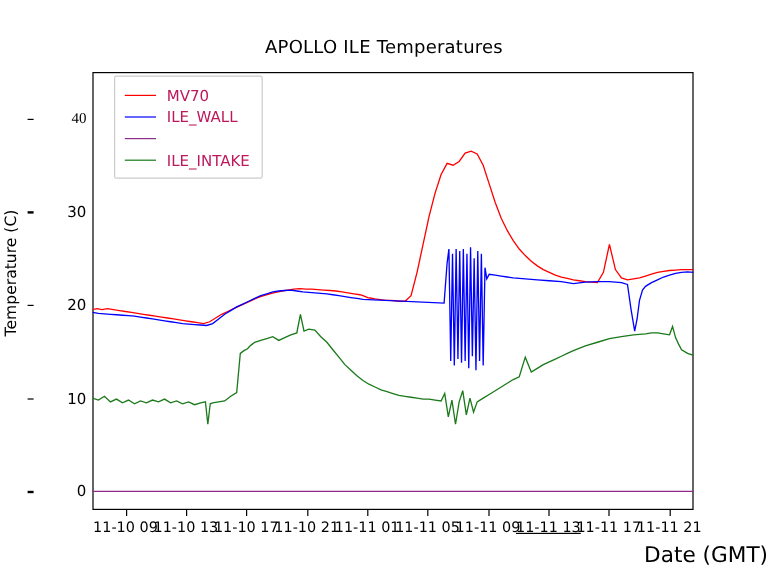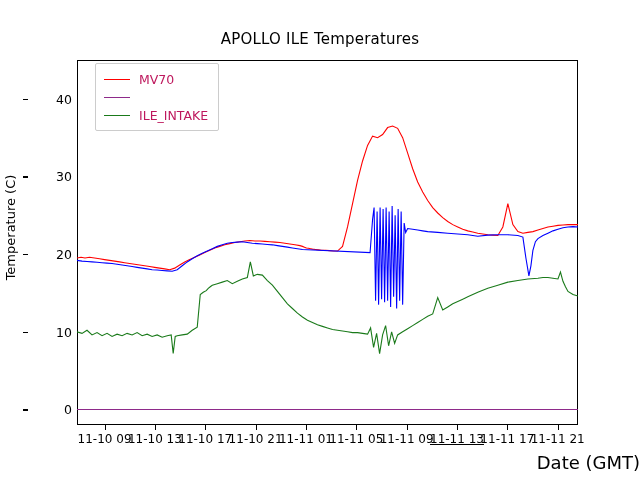--- a/index.html
+++ b/index.html
@@ -44,21 +44,21 @@
   <div id="ybox">
       <div class="ytick" style="top: 349.468px;"></div>
       <div class="ylab" style="top: 349.468px;">0</div>
       <div class="ytick" style="top: 271.809px;"></div>
       <div class="ylab" style="top: 271.809px;">10</div>
       <div class="ytick" style="top: 194.149px;"></div>
       <div class="ylab" style="top: 194.149px;">20</div>
       <div class="ytick" style="top: 116.489px;"></div>
       <div class="ylab" style="top: 116.489px;">30</div>
       <div class="ytick" style="top: 38.8298px;"></div>
-      <div class="ylab" style="top: 38.8298px;">40</div>
+      <div class="ylab" style="top: 38.8298px; font-family: Liberation Serif, serif;">40</div>
     </div>
 
   <div id="plot"></div>
   <svg id="svgwrap" viewBox="0 0 501 365" preserveAspectRatio="none">
       <polyline points="0.00,198.03 4.01,197.26 8.02,198.03 12.53,197.26 17.54,198.03 22.54,198.81 27.55,199.59 32.56,200.36 37.57,201.14 42.59,201.91 47.59,202.69 52.60,203.47 57.62,204.24 62.63,205.02 67.64,205.80 72.64,206.57 77.66,207.35 82.67,208.13 87.67,208.90 92.69,209.68 97.70,208.13 102.70,205.02 107.72,201.91 112.73,199.59 117.73,197.26 122.75,194.93 127.75,192.60 132.77,190.27 137.78,187.94 142.78,186.38 147.79,184.83 152.81,183.66 157.81,182.50 162.83,181.72 167.84,180.95 172.84,180.56 177.85,180.95 182.87,180.95 187.88,181.34 192.88,181.72 197.90,182.11 202.91,182.50 207.91,183.28 212.92,184.05 217.94,184.83 222.94,185.61 225.45,186.38 227.45,187.16 229.46,187.94 231.46,188.32 233.47,188.71 235.47,189.10 238.48,189.49 241.48,189.88 244.49,190.27 248.50,190.27 252.50,190.65 256.51,191.04 260.52,191.04 265.53,186.38 270.54,166.97 275.55,143.67 280.56,120.37 285.57,100.96 290.58,85.43 295.59,76.11 300.60,77.66 305.61,74.55 310.62,67.56 315.63,66.01 320.64,68.34 325.65,77.66 330.66,93.19 335.67,108.72 340.68,121.93 345.69,132.02 350.70,140.56 355.71,147.55 360.72,152.99 365.73,157.65 370.74,161.53 375.75,164.64 380.76,166.97 385.77,169.30 390.78,170.85 395.79,172.02 400.80,173.18 405.81,173.96 410.82,174.73 415.83,175.12 420.84,175.51 425.85,166.97 430.86,143.67 435.87,164.64 440.88,171.63 445.89,173.18 450.90,172.40 455.91,171.63 460.92,170.07 465.93,168.52 470.94,166.97 475.95,166.19 480.96,165.41 485.97,165.03 490.98,164.64 495.99,164.64 501.00,164.64" fill="none" stroke="#ff0000" stroke-width="1.1"></polyline>
       <polyline points="0.00,200.36 5.01,201.14 10.02,201.53 15.03,201.91 20.04,202.30 25.05,202.69 30.06,203.08 35.07,203.47 40.08,204.24 45.09,205.02 50.10,205.80 55.11,206.57 60.12,207.35 65.13,208.13 70.14,208.90 75.15,209.68 80.16,210.07 85.17,210.46 90.18,210.85 95.19,211.23 100.20,209.68 105.21,205.80 110.22,201.91 115.23,198.81 120.24,195.70 125.25,193.37 130.26,191.04 135.27,188.71 140.28,186.38 145.29,184.83 150.30,183.28 155.31,182.50 160.32,182.11 165.33,181.72 170.34,182.50 175.35,183.28 180.36,183.66 185.37,184.05 190.38,184.44 195.39,184.83 200.40,185.61 205.41,186.38 210.42,187.16 215.43,187.94 220.44,188.71 225.45,189.49 293.08,192.60 295.59,159.20 297.09,147.55 298.60,240.74 300.10,151.44 301.60,244.63 303.11,147.55 304.61,239.19 306.11,149.11 307.61,242.30 309.12,147.55 310.62,240.74 312.12,151.44 313.63,246.96 315.13,146.00 316.63,236.86 318.13,155.32 319.64,248.51 321.14,149.11 322.64,240.74 324.15,151.44 325.65,244.63 327.15,163.09 328.66,172.40 330.66,168.52 335.67,169.30 340.68,170.07 345.69,170.85 350.70,171.63 360.72,172.40 370.74,173.18 380.76,173.96 390.78,174.73 400.80,176.29 410.82,175.12 420.84,174.73 430.86,174.73 440.88,175.51 445.89,177.06 448.90,198.03 451.90,215.89 453.91,205.80 455.91,190.27 458.42,181.72 460.92,178.62 465.93,175.51 470.94,173.18 475.95,170.85 480.96,169.30 485.97,167.74 490.98,166.97 495.99,166.58 501.00,166.97" fill="none" stroke="#0000ff" stroke-width="1.1"></polyline>
       <polyline points="0.00,349.47 501.00,349.47" fill="none" stroke="#8e2a8a" stroke-width="1.1"></polyline>
       <polyline points="0.00,271.81 5.01,273.36 10.02,270.26 15.03,274.91 20.04,272.59 25.05,275.69 30.06,273.36 35.07,276.47 40.08,274.14 45.09,275.69 50.10,273.36 55.11,274.91 60.12,272.59 65.13,275.69 70.14,274.14 75.15,276.47 80.16,274.91 85.17,277.24 90.18,275.69 94.19,274.91 96.19,293.55 98.20,276.47 100.20,275.69 105.21,274.91 110.22,274.14 115.23,270.26 120.24,267.15 123.25,234.53 126.25,232.20 129.26,230.65 131.26,228.32 133.27,226.77 135.27,225.21 140.28,223.66 145.29,222.11 150.30,220.55 155.31,223.66 160.32,221.33 165.33,219.00 170.34,217.45 173.35,201.91 176.35,215.89 180.36,214.34 185.37,215.12 190.38,220.55 195.39,225.21 200.40,231.43 205.41,237.64 210.42,243.85 215.43,248.51 220.44,253.17 225.45,257.05 230.46,260.16 235.47,262.49 240.48,264.82 245.49,266.37 250.50,267.93 255.51,269.48 260.52,270.26 265.53,271.03 270.54,271.81 275.55,272.59 280.56,272.59 285.57,273.36 290.58,274.14 293.59,267.93 296.59,287.34 299.60,273.36 302.60,293.55 305.61,274.91 308.62,265.60 311.62,285.79 314.63,271.81 317.63,283.46 320.64,274.91 325.65,271.81 330.66,268.70 335.67,265.60 340.68,262.49 345.69,259.38 350.70,256.28 355.71,253.95 360.72,237.64 365.73,250.06 370.74,246.96 375.75,243.85 380.76,241.52 385.77,239.19 390.78,236.86 395.79,234.53 400.80,232.20 410.82,228.32 420.84,225.21 430.86,222.11 440.88,220.55 450.90,219.00 460.92,218.22 465.93,217.45 470.94,217.45 475.95,218.22 480.96,219.00 483.46,212.01 485.97,221.33 488.47,226.77 490.98,231.43 495.99,234.53 501.00,236.09" fill="none" stroke="#1a7a1a" stroke-width="1.1"></polyline>
     </svg>
 
@@ -85,20 +85,24 @@
       <div class="xlab" style="left: 480.709px;">11-11 21</div>
     </div>
   <div id="xaxisname">Date (GMT)</div>
 
   <div id="legend">
       <div class="lrow">
         <div class="lline" style="border-top-color: rgb(255, 0, 0);"></div>
         <div class="ltxt">MV70</div>
       </div>
       <div class="lrow">
+        <div class="lline" style="border-top-color: rgb(0, 0, 255);"></div>
+        <div class="ltxt">ILE_WALL</div>
+      </div>
+      <div class="lrow">
         <div class="lline" style="border-top-color: rgb(142, 42, 138);"></div>
       </div>
       <div class="lrow">
         <div class="lline" style="border-top-color: rgb(26, 122, 26);"></div>
         <div class="ltxt">ILE_INTAKE</div>
       </div>
     </div>
 </div>
 
 </body></html>

